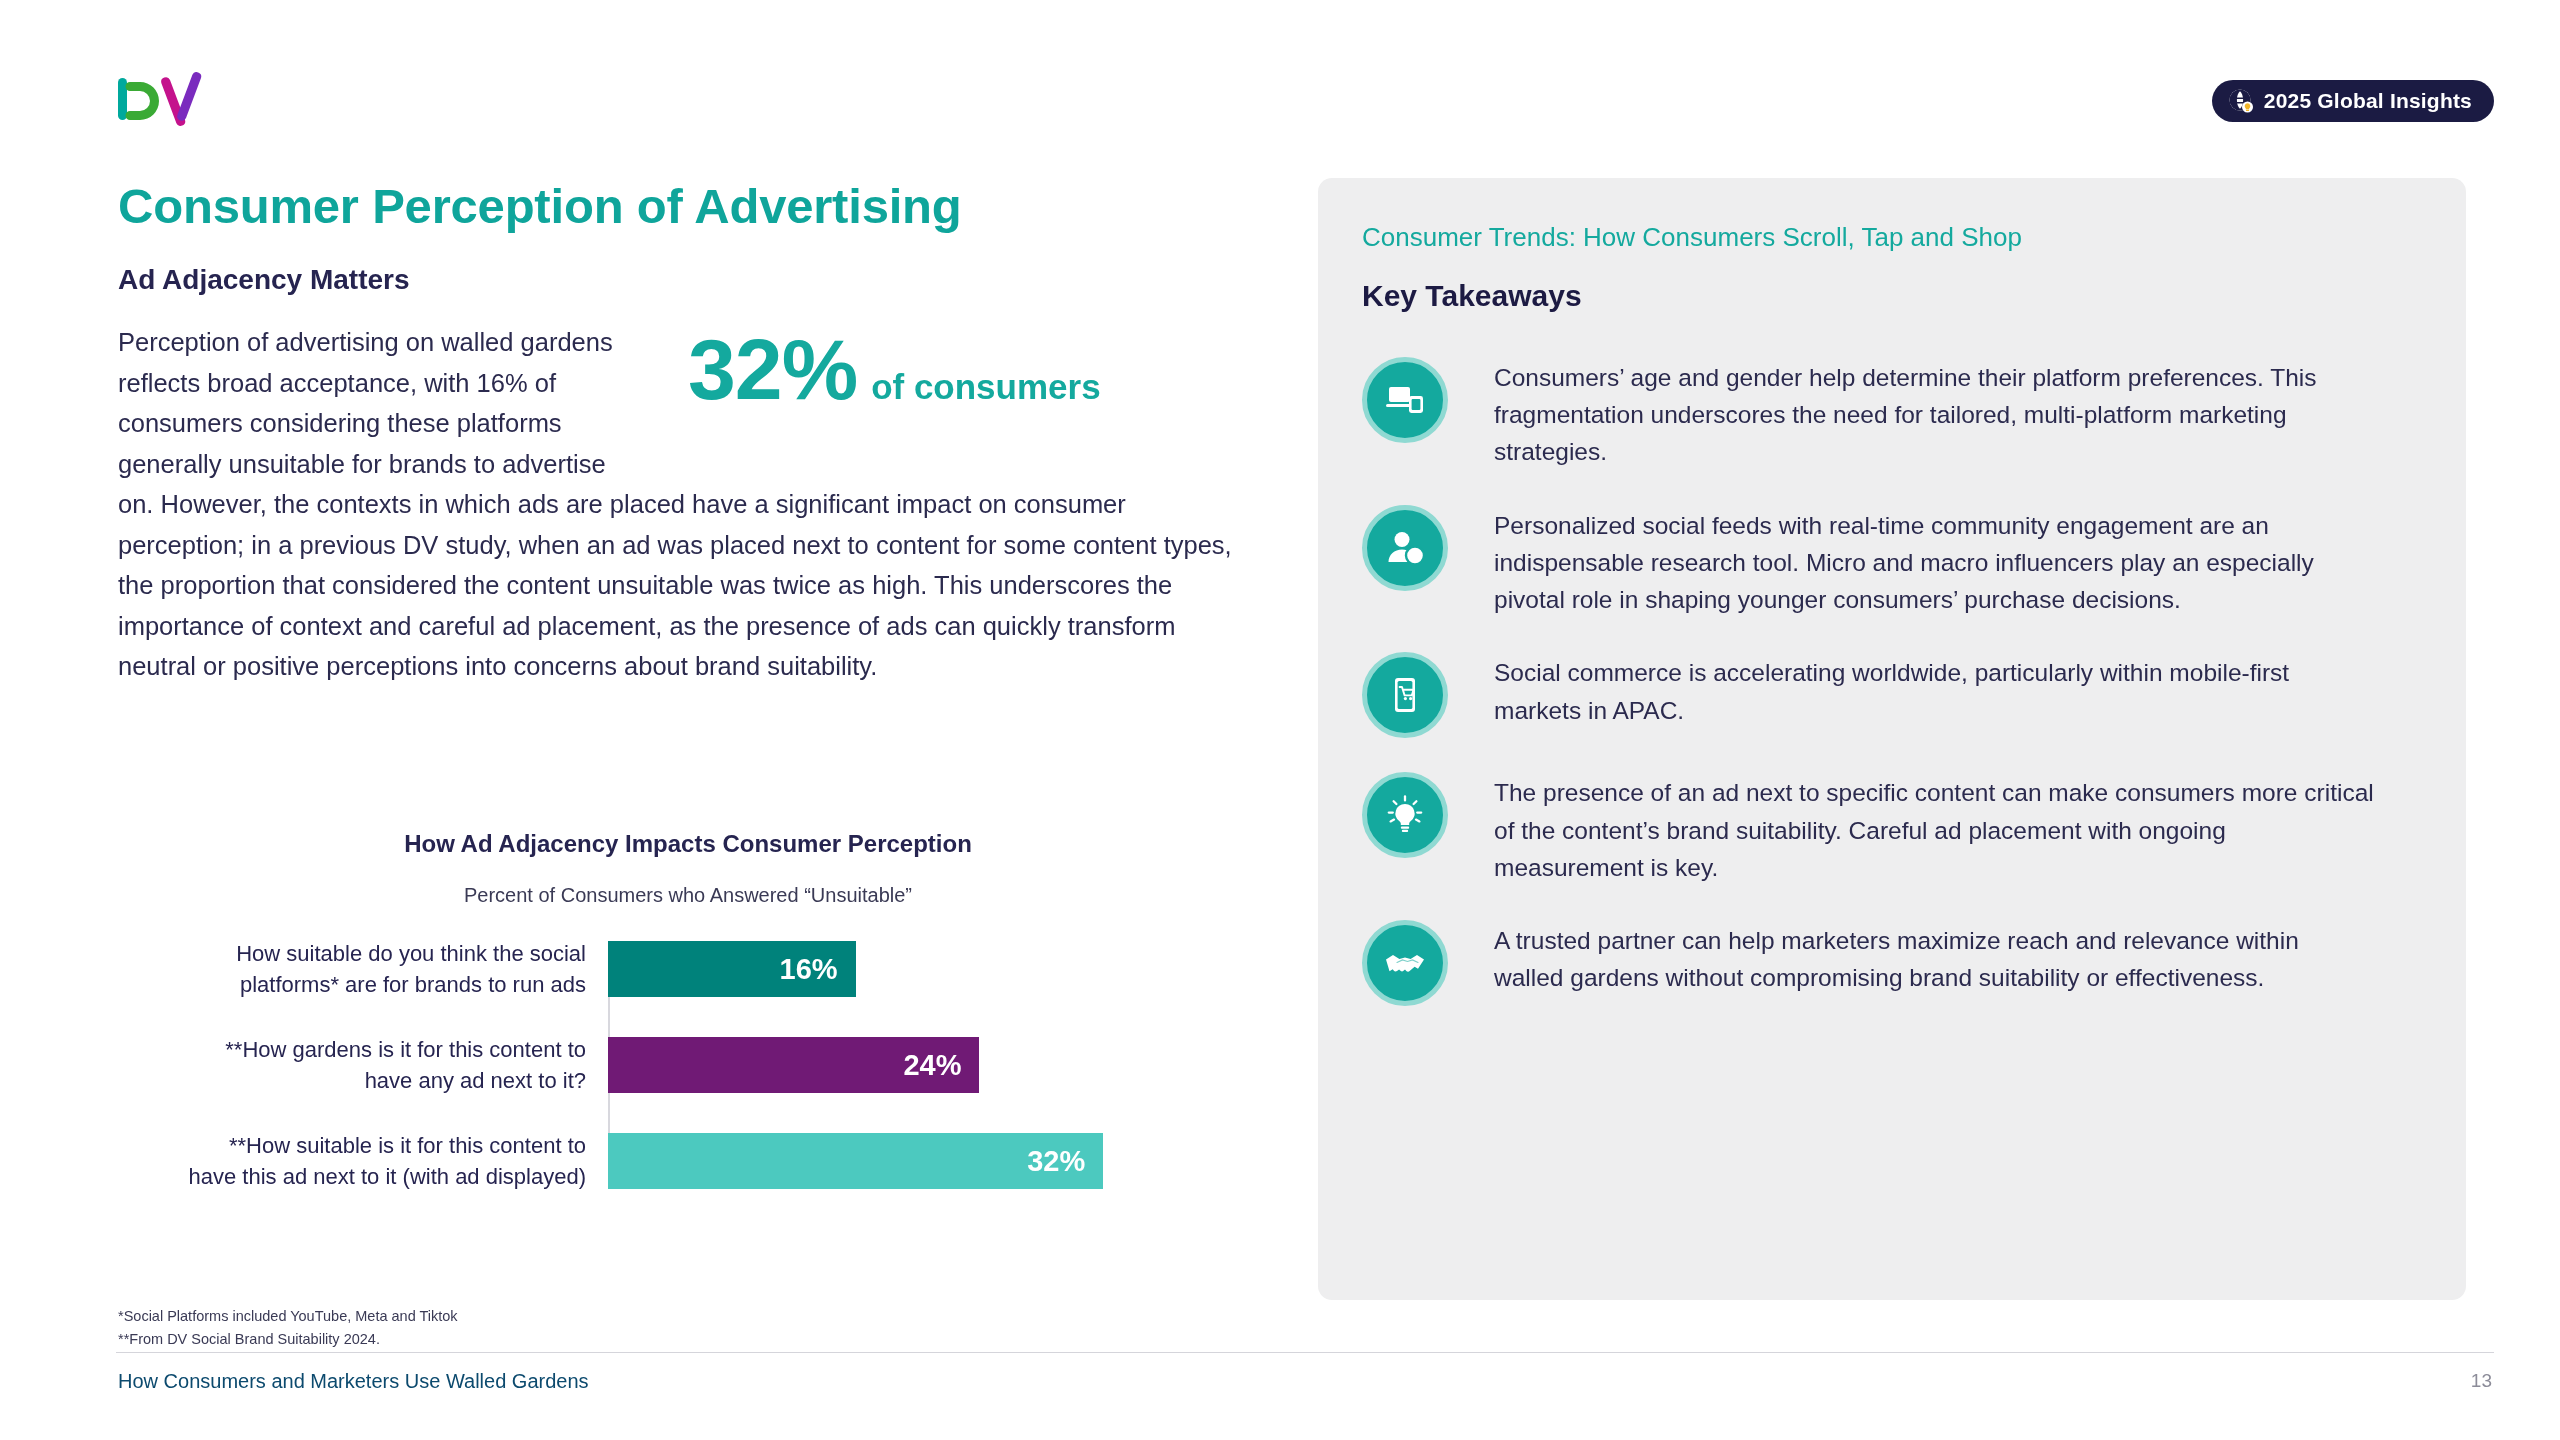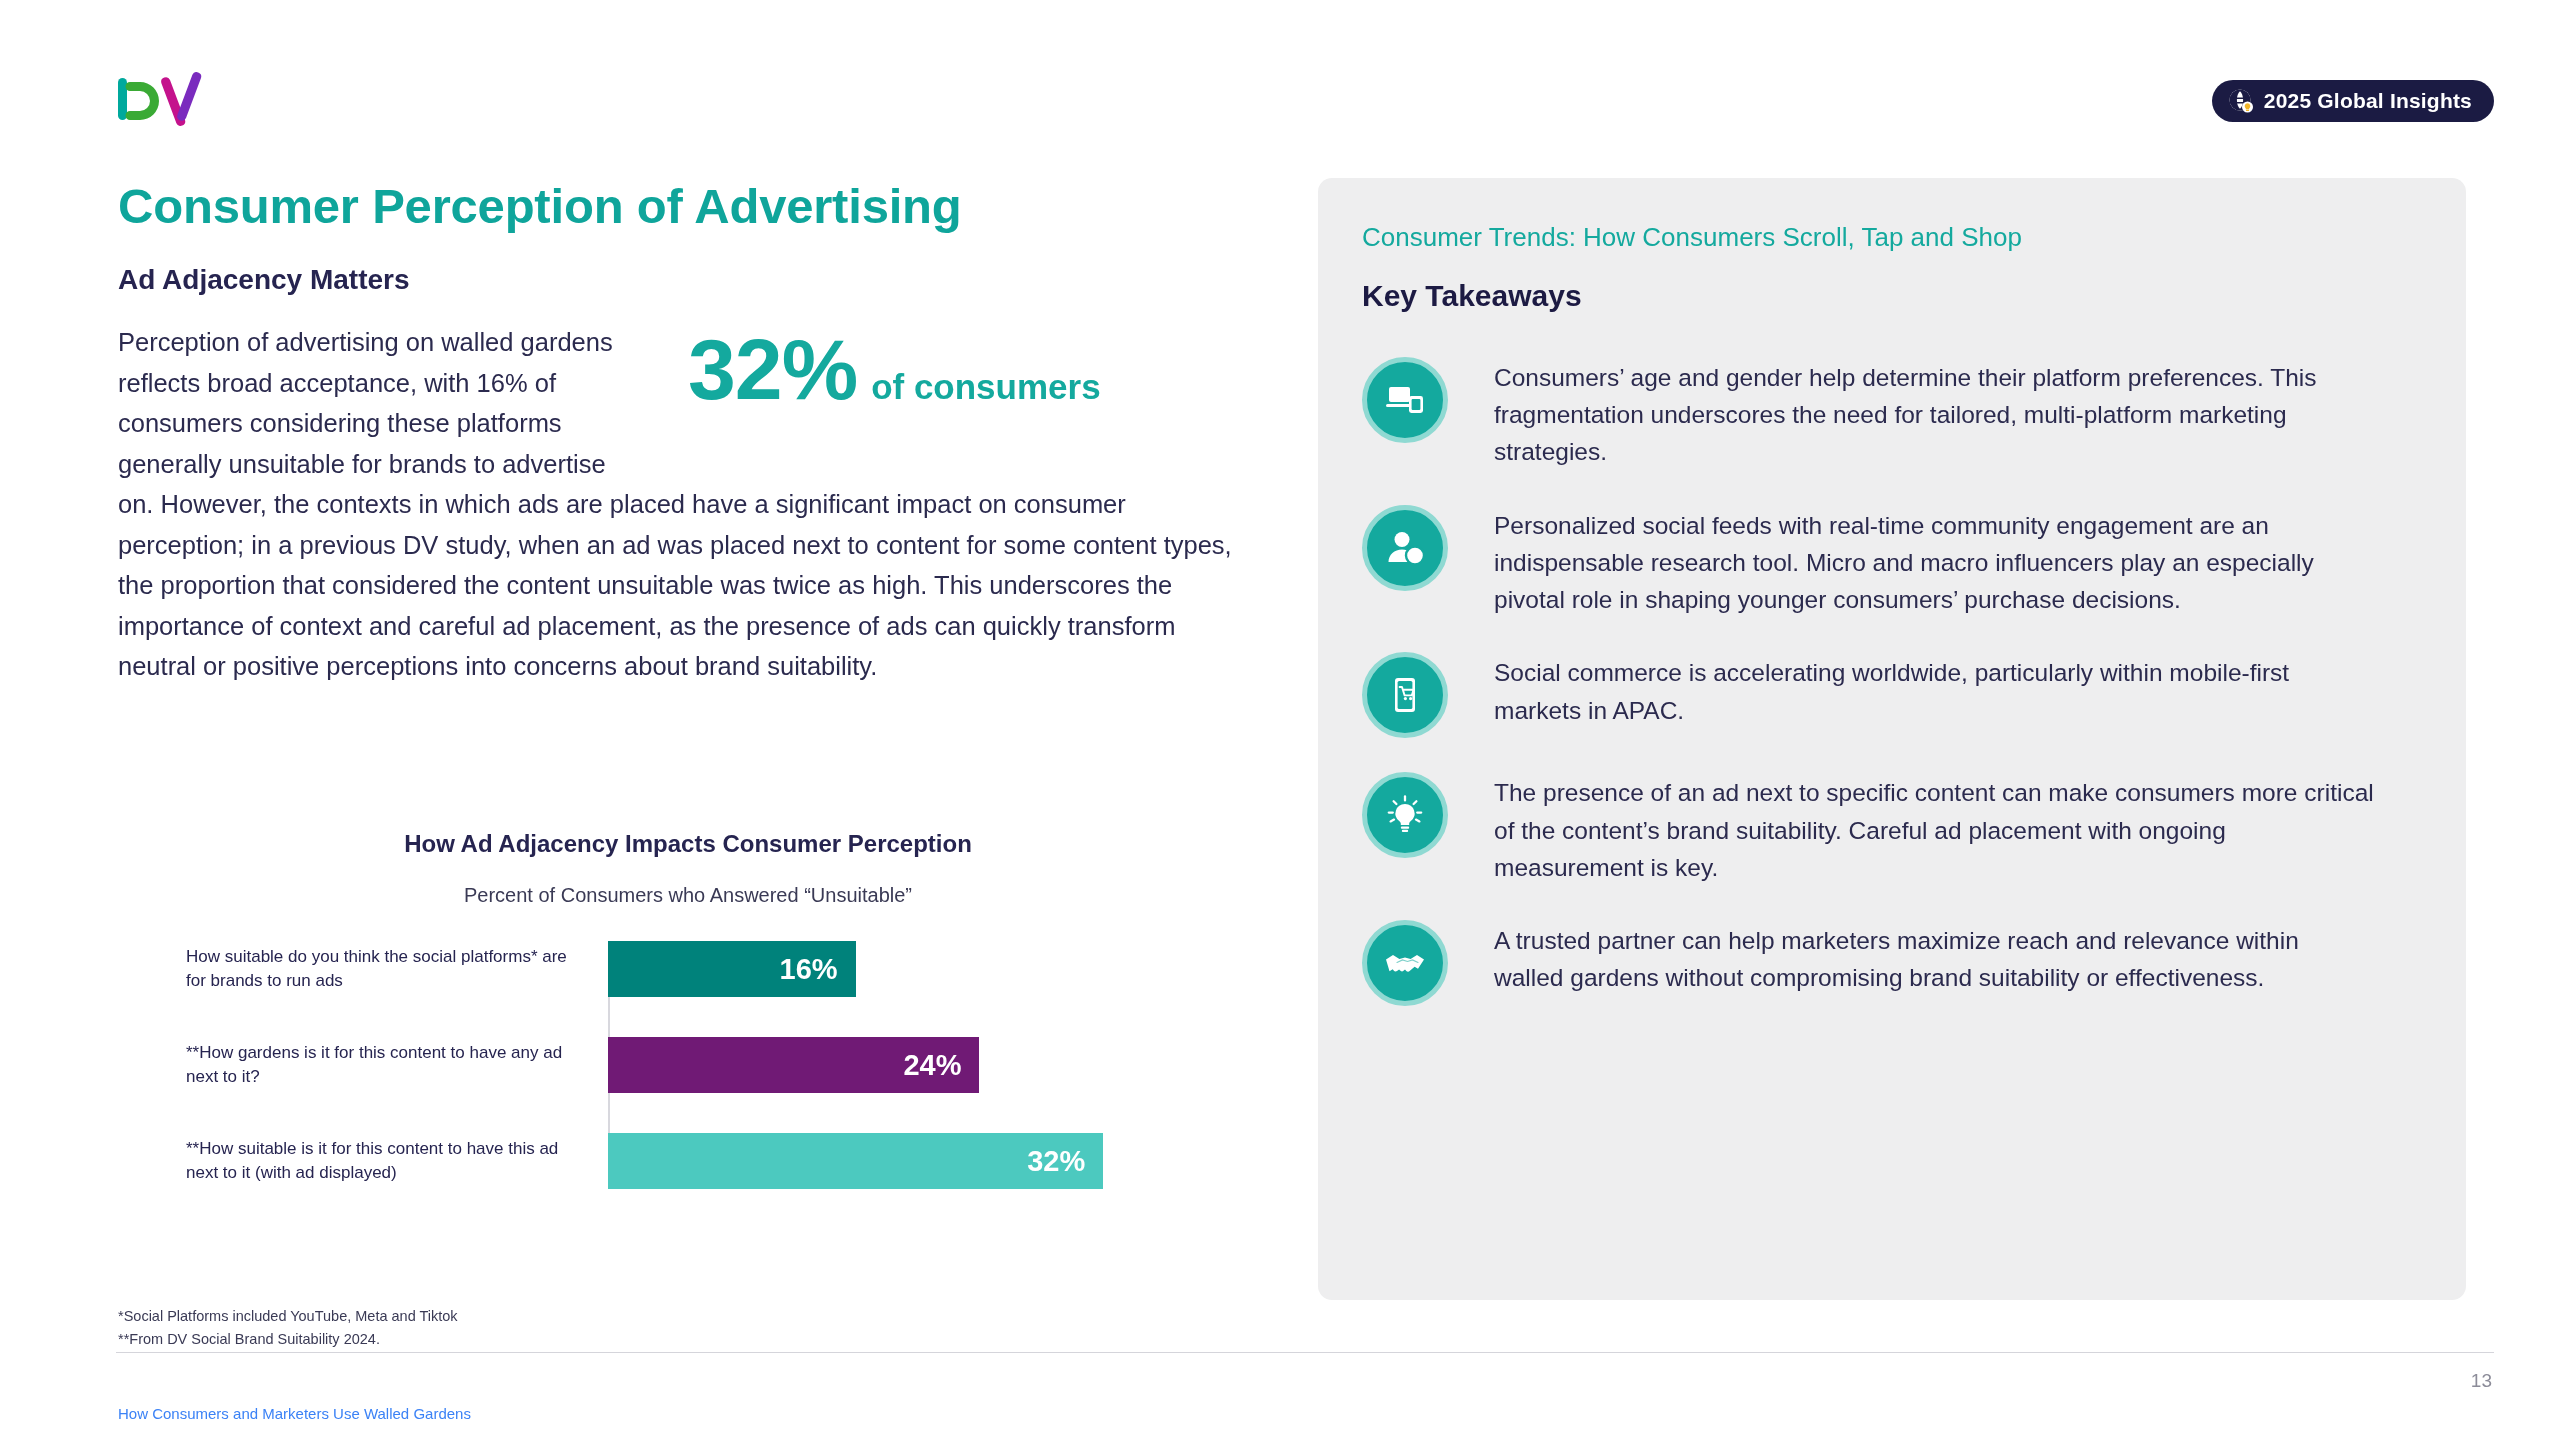--- a/index.html
+++ b/index.html
@@ -122,22 +122,23 @@
     display: flex; align-items: center;
     height: 56px;
     margin-bottom: 40px;
     position: relative;
   }
   .bar-row:last-child { margin-bottom: 0; }
   .bar-label {
     position: absolute;
     right: calc(100% + 22px);
     width: 400px;
+    text-align: right;
     color: #262450;
-    font-size: 17px;
+    font-size: 22px;
     line-height: 1.42;
   }
   .bar {
     height: 56px;
     display: flex; align-items: center; justify-content: flex-end;
     padding-right: 18px;
   }
   .bar-value {
     color: #ffffff;
     font-size: 29px;
@@ -152,23 +153,22 @@
     line-height: 1.62;
   }
 
   
   .footer-rule {
     position: absolute; left: 116px; right: 66px; top: 1352px;
     height: 1px; background: #D5D5DB;
   }
   .footer-text {
     position: absolute; left: 118px; top: 1370px;
-    color: #3b82f6;
-    font-size: 15px;
-    margin-top: 35px;
+    color: #0c4a6e;
+    font-size: 20px;
   }
   .footer-page {
     position: absolute; right: 68px; top: 1370px;
     color: #8C8C99;
     font-size: 19px;
   }
 
   
   .panel {
     position: absolute; left: 1318px; top: 178px;

